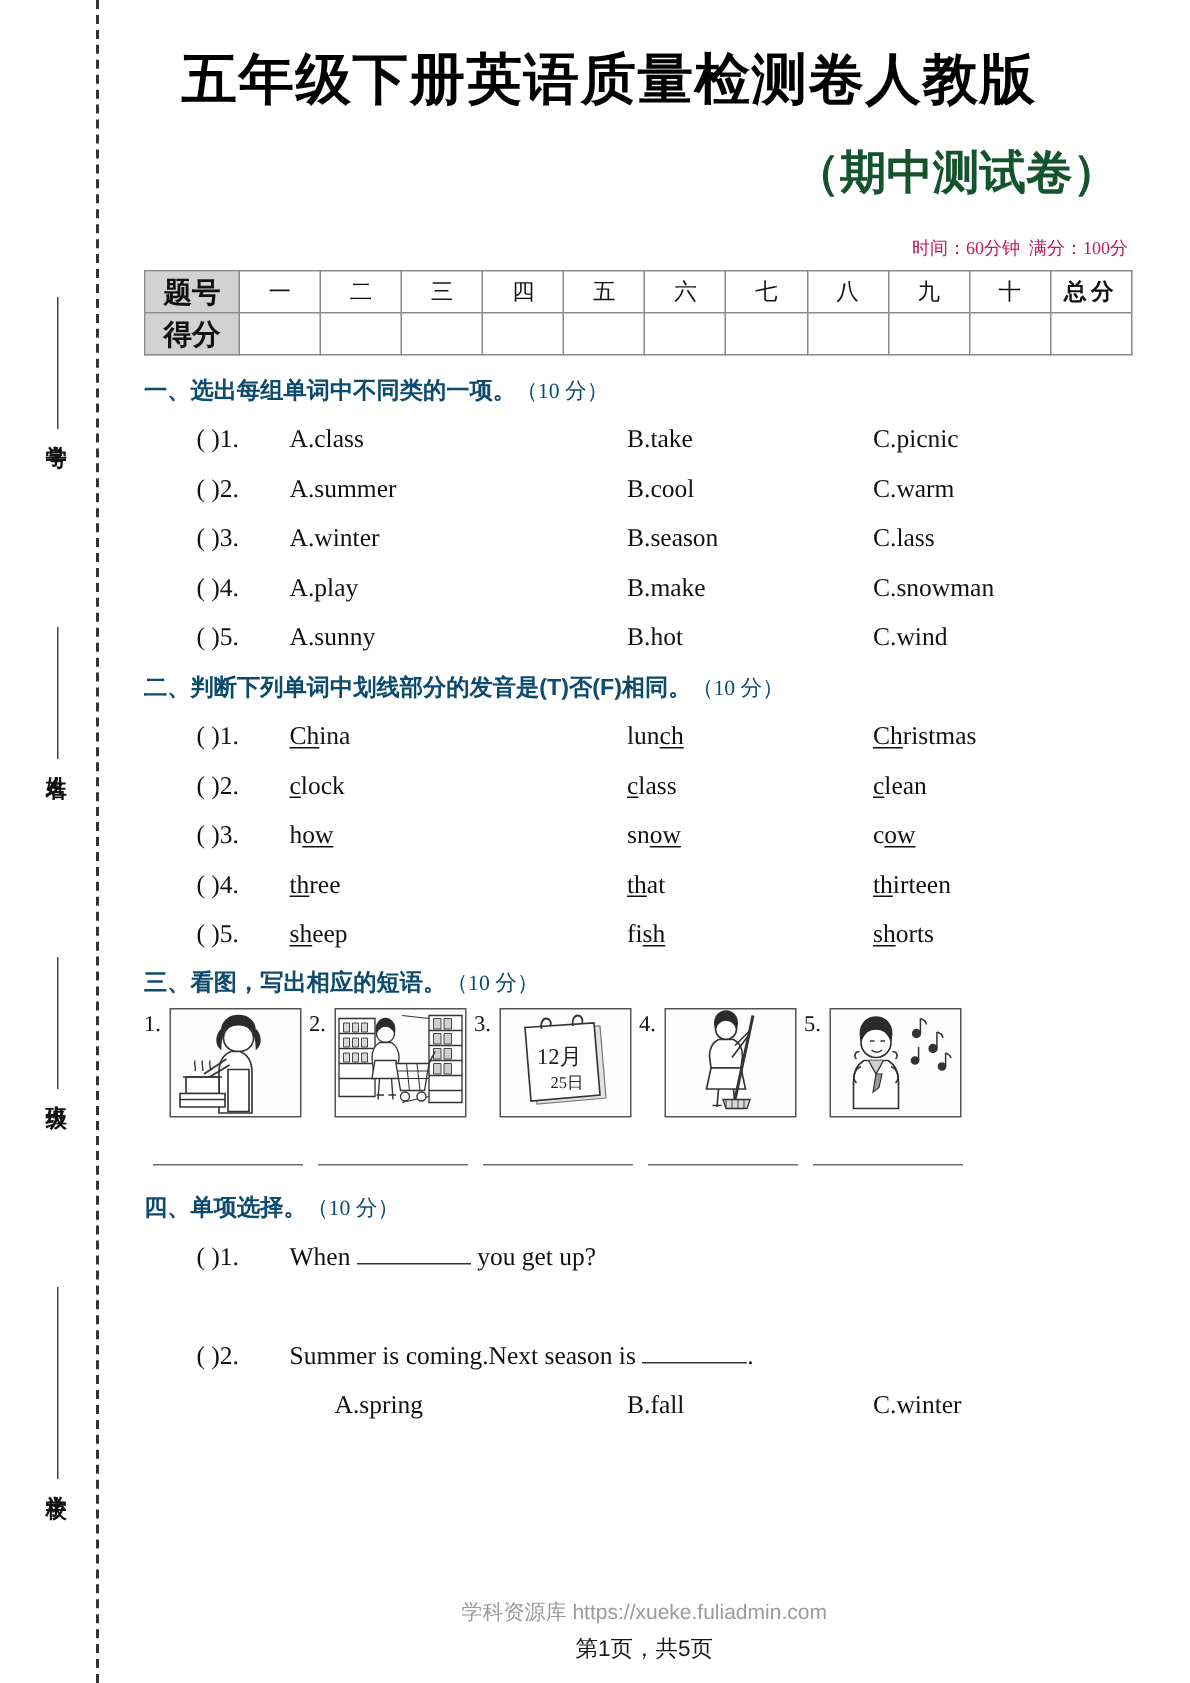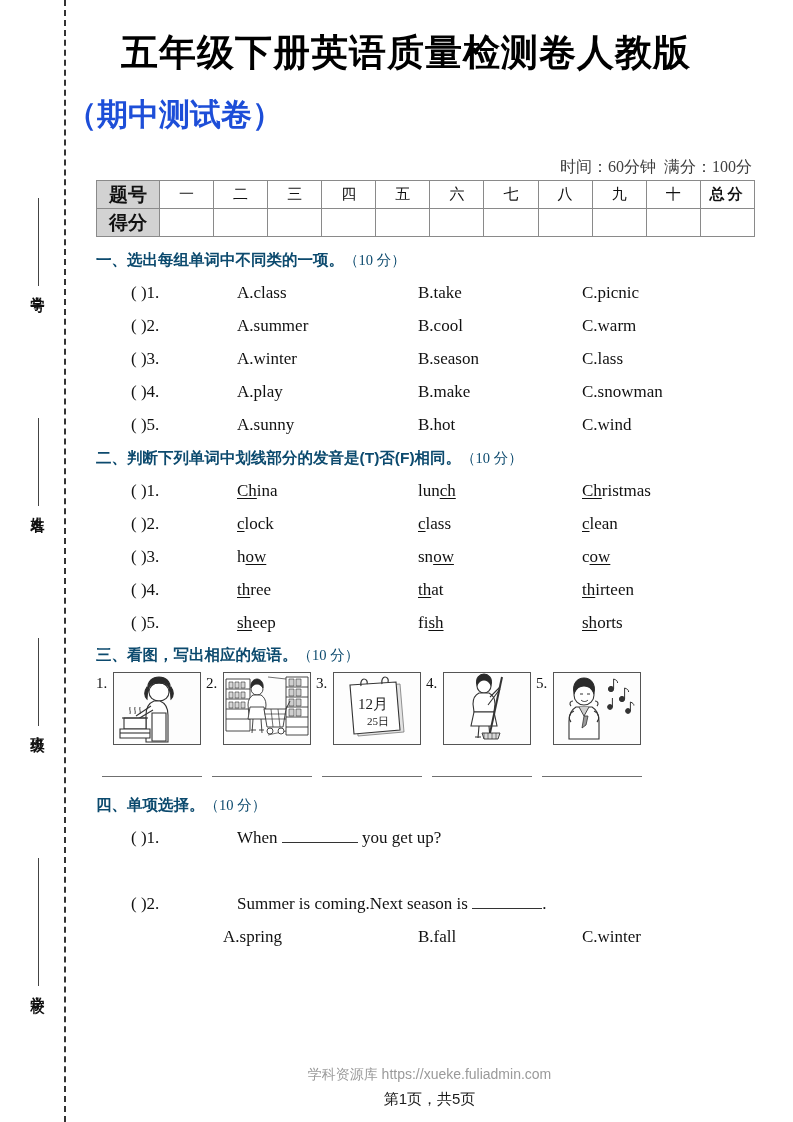--- a/index.html
+++ b/index.html
@@ -71,32 +71,32 @@
     font-family: "Liberation Serif", "DejaVu Serif", serif;
     font-size: 37px;
     font-weight: 700;
     letter-spacing: 1px;
     color: #000;
   }
   #title-sub {
     position: absolute;
     left: 0; top: 94px;
     width: 680px;
-    text-align: left;
+    text-align: right;
     font-size: 31px;
     font-weight: 700;
-    color: #1d4ed8;
+    color: #14532d;
   }
 
   #exam-meta {
     position: absolute;
     right: 41px; top: 157px;
-    font-size: 16px;
+    font-size: 12px;
     font-weight: 500;
-    color: #404040;
+    color: #be185d;
     white-space: pre;
   }
 
   
   #score-table {
     position: absolute;
     left: 30px; top: 180px;
     width: 659px;
     border-collapse: collapse;
     table-layout: fixed;
@@ -146,21 +146,21 @@
     height: 22px;
     font-size: 17px;
     color: #111;
   }
   .paren {
     position: absolute;
     left: 35px;
     width: 62px;
     letter-spacing: 0;
   }
-  .col-a { position: absolute; left: 97px; white-space: nowrap; margin-left: 44px; }
+  .col-a { position: absolute; left: 97px; white-space: nowrap; }
   .col-b { position: absolute; left: 322px; white-space: nowrap; }
   .col-c { position: absolute; left: 486px; white-space: nowrap; }
   .opt-a { position: absolute; left: 127px; white-space: nowrap; }
   .opt-b { position: absolute; left: 322px; white-space: nowrap; }
   .opt-c { position: absolute; left: 486px; white-space: nowrap; }
   u.ph { text-decoration: underline; text-underline-offset: 1.5px; }
 
   .blank-ul {
     display: inline-block;
     border-bottom: 1.3px solid #333;

